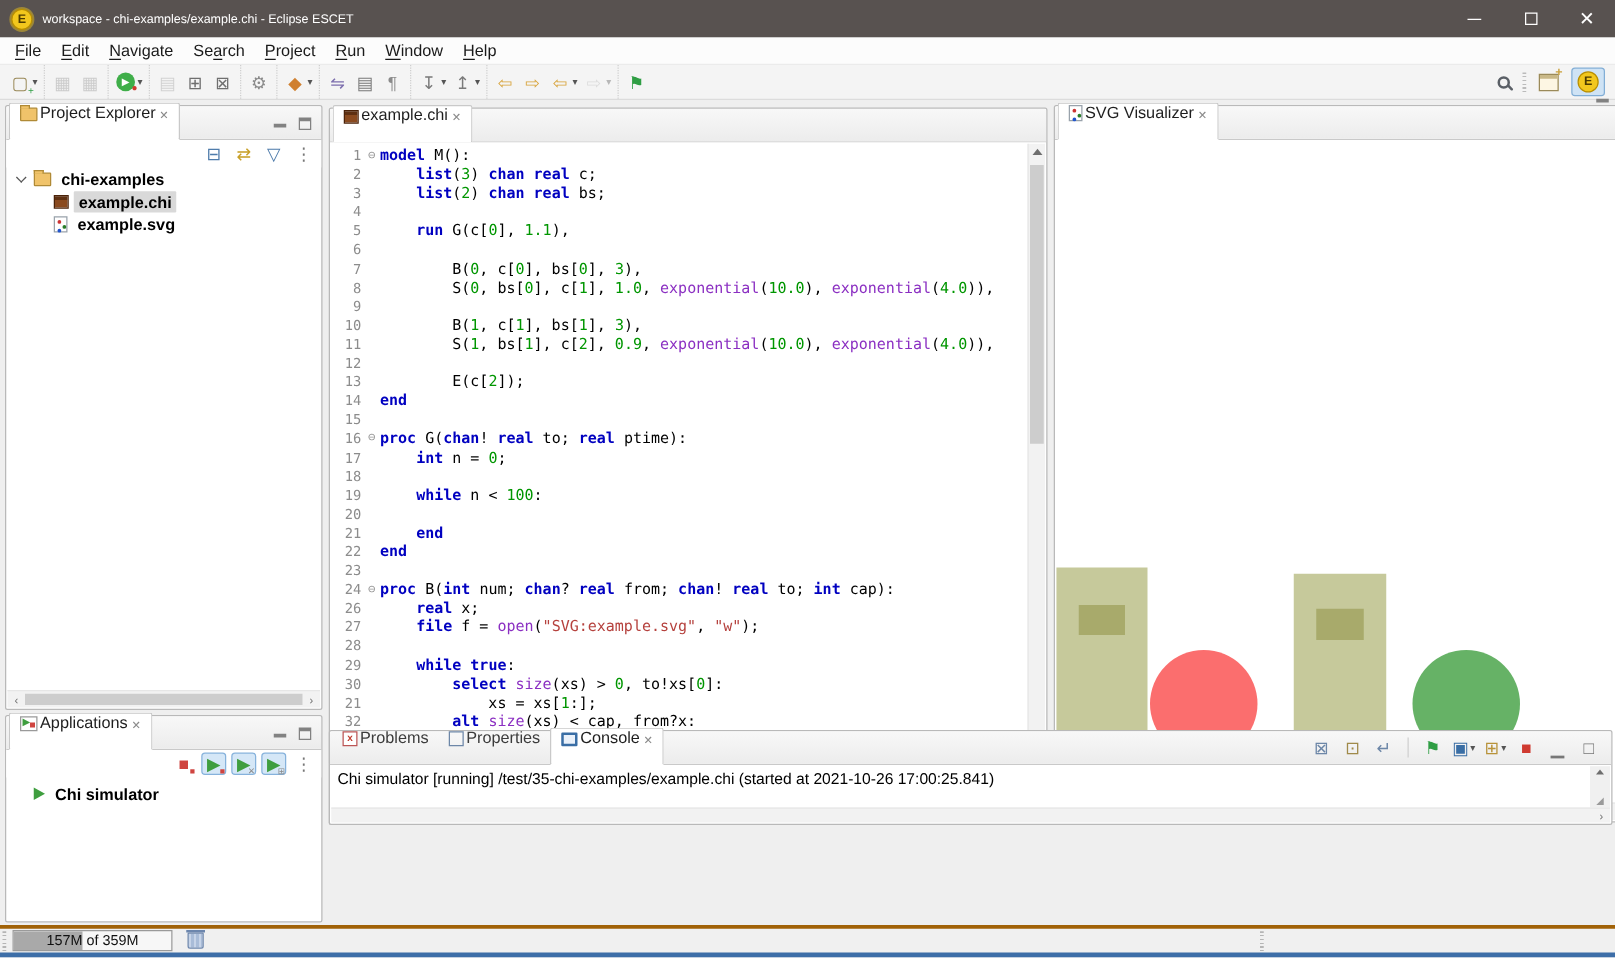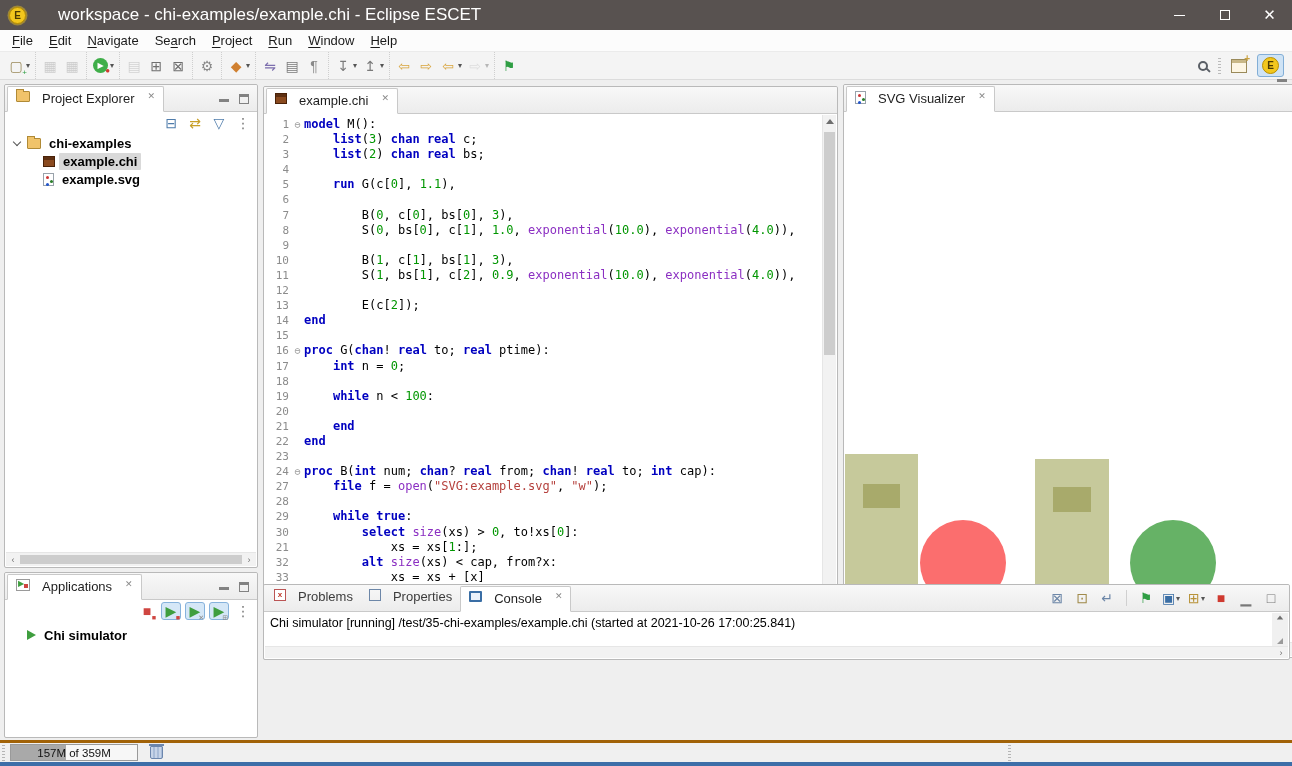--- a/index.html
+++ b/index.html
@@ -7,21 +7,21 @@
   .win { position:relative; width:1292px; height:766px; background:#efefef; overflow:hidden;
          --kw:#0000c0; --num:#009600; --str:#b5413d; --fn:#8b2fc2; }
 
   
   .titlebar { position:absolute; left:0; top:0; width:100%; height:30px; background:#585250;
               display:flex; align-items:center; color:#fff; }
   .gearE { width:17px; height:17px; margin:0 8px 0 9px; background:#f2c71d; border-radius:50%;
            border:1px solid #b98f00; display:flex; align-items:center; justify-content:center;
            font-size:10px; font-weight:bold; color:#4c3b00;
            box-shadow:0 0 0 1.5px rgba(242,199,29,.45); }
-  .title-text { font-size:17px;margin-left:24px; }
+  .title-text { font-size:10px; }
   .win-controls { margin-left:auto; display:flex; height:100%; }
   .wc { width:45px; height:100%; display:flex; align-items:center; justify-content:center; color:#fff; }
   .wc-min i { display:block; width:11px; height:1px; background:#fff; }
   .wc-max i { display:block; width:10px; height:10px; border:1px solid #fff; }
   .wc-close { font-size:15px; }
 
   
   .menubar { position:absolute; left:0; top:30px; width:100%; height:22px; background:#fcfcfc;
              display:flex; align-items:center; padding-left:4px; font-size:13px; color:#1a1a1a;
              border-bottom:1px solid #ebebeb; }
@@ -52,21 +52,21 @@
   .persp-open::after { content:"+"; position:absolute; right:-4px; top:-7px; color:#caa23f; font-size:10px; font-weight:bold; }
   .persp-active { display:flex; align-items:center; background:#cfe3f5; border:1px solid #82aed6;
                   border-radius:3px; padding:2px 4px; }
   .tb-dots { width:3px; height:16px; background:repeating-linear-gradient(#bbb 0 1px,transparent 1px 3px); }
 
   
   .panel { position:absolute; background:#fff; border:1px solid #b9b9b9; border-radius:2px; }
   .tabrow { position:absolute; left:0; right:0; top:0; height:27px;
             background:linear-gradient(#f8f8f8,#ececec); border-bottom:1px solid #c9c9c9;
             display:flex; align-items:flex-end; padding-left:2px; border-radius:2px 2px 0 0; }
-  .tab { height:26px; display:flex; align-items:flex-start; gap:12px; padding:4px 8px; font-size:13px;
+  .tab { height:26px; display:flex; align-items:flex-end; gap:2px; padding:14px 8px; font-size:13px;
          color:#3c3c3c; }
   .tab.active { background:#fff; border:1px solid #c9c9c9; border-bottom:1px solid #fff;
                 margin-bottom:-1px; border-radius:2px 2px 0 0; color:#1e1e1e; }
   .tab-close { font-size:9px; color:#8a8a8a; padding-left:1px; }
   .minmax { margin-left:auto; display:flex; align-items:center; gap:10px; padding-right:8px; padding-bottom:7px; }
   .pmin { width:10px; height:5px; border-bottom:3px solid #828282; }
   .pmax { width:10px; height:10px; border:1px solid #828282; border-top:3px solid #828282; }
 
   .view-toolbar { position:absolute; left:0; right:0; top:27px; height:22px; display:flex;
                   justify-content:flex-end; align-items:center; gap:4px; padding-right:4px; background:#fff; }
@@ -406,20 +406,21 @@
         <div class="cl"><span class="ln">15</span><span class="fold"></span><span></span></div>
         <div class="cl"><span class="ln">16</span><span class="fold">⊖</span><span><span class="k">proc</span><span> G(</span><span class="k">chan</span><span>! </span><span class="k">real</span><span> to; </span><span class="k">real</span><span> ptime):</span></span></div>
         <div class="cl"><span class="ln">17</span><span class="fold"></span><span><span>    </span><span class="k">int</span><span> n = </span><span class="n">0</span><span>;</span></span></div>
         <div class="cl"><span class="ln">18</span><span class="fold"></span><span></span></div>
         <div class="cl"><span class="ln">19</span><span class="fold"></span><span><span>    </span><span class="k">while</span><span> n &lt; </span><span class="n">100</span><span>:</span></span></div>
         <div class="cl"><span class="ln">20</span><span class="fold"></span></div>
         <div class="cl"><span class="ln">21</span><span class="fold"></span><span><span>    </span><span class="k">end</span></span></div>
         <div class="cl"><span class="ln">22</span><span class="fold"></span><span><span class="k">end</span></span></div>
         <div class="cl"><span class="ln">23</span><span class="fold"></span><span></span></div>
         <div class="cl"><span class="ln">24</span><span class="fold">⊖</span><span><span class="k">proc</span><span> B(</span><span class="k">int</span><span> num; </span><span class="k">chan</span><span>? </span><span class="k">real</span><span> from; </span><span class="k">chan</span><span>! </span><span class="k">real</span><span> to; </span><span class="k">int</span><span> cap):</span></span></div>
+        <div class="cl"><span class="ln">26</span><span class="fold"></span><span><span>    </span><span class="k">real</span><span> x;</span></span></div>
         <div class="cl"><span class="ln">27</span><span class="fold"></span><span><span>    </span><span class="k">file</span><span> f = </span><span class="f">open</span><span>(</span><span class="s">"SVG:example.svg"</span><span>, </span><span class="s">"w"</span><span>);</span></span></div>
         <div class="cl"><span class="ln">28</span><span class="fold"></span><span></span></div>
         <div class="cl"><span class="ln">29</span><span class="fold"></span><span><span>    </span><span class="k">while</span><span> </span><span class="k">true</span><span>:</span></span></div>
         <div class="cl"><span class="ln">30</span><span class="fold"></span><span><span>        </span><span class="k">select</span><span> </span><span class="f">size</span><span>(xs) &gt; </span><span class="n">0</span><span>, to!xs[</span><span class="n">0</span><span>]:</span></span></div>
         <div class="cl"><span class="ln">21</span><span class="fold"></span><span><span>            xs = xs[</span><span class="n">1</span><span>:];</span></span></div>
         <div class="cl"><span class="ln">32</span><span class="fold"></span><span><span>        </span><span class="k">alt</span><span> </span><span class="f">size</span><span>(xs) &lt; cap, from?x:</span></span></div>
         <div class="cl"><span class="ln">33</span><span class="fold"></span><span><span>            xs = xs + [x]</span></span></div>
         <div class="cl"><span class="ln">34</span><span class="fold"></span><span><span>        </span><span class="k">end</span></span></div>
         <div class="cl"><span class="ln">35</span><span class="fold"></span><span><span>        </span><span class="f">writeln</span><span>(f, </span><span class="s">"attr buf%d.height = %d"</span><span>, num, </span><span class="f">size</span><span>(xs) * </span><span class="n">50</span><span>);</span></span></div>
       </div>

